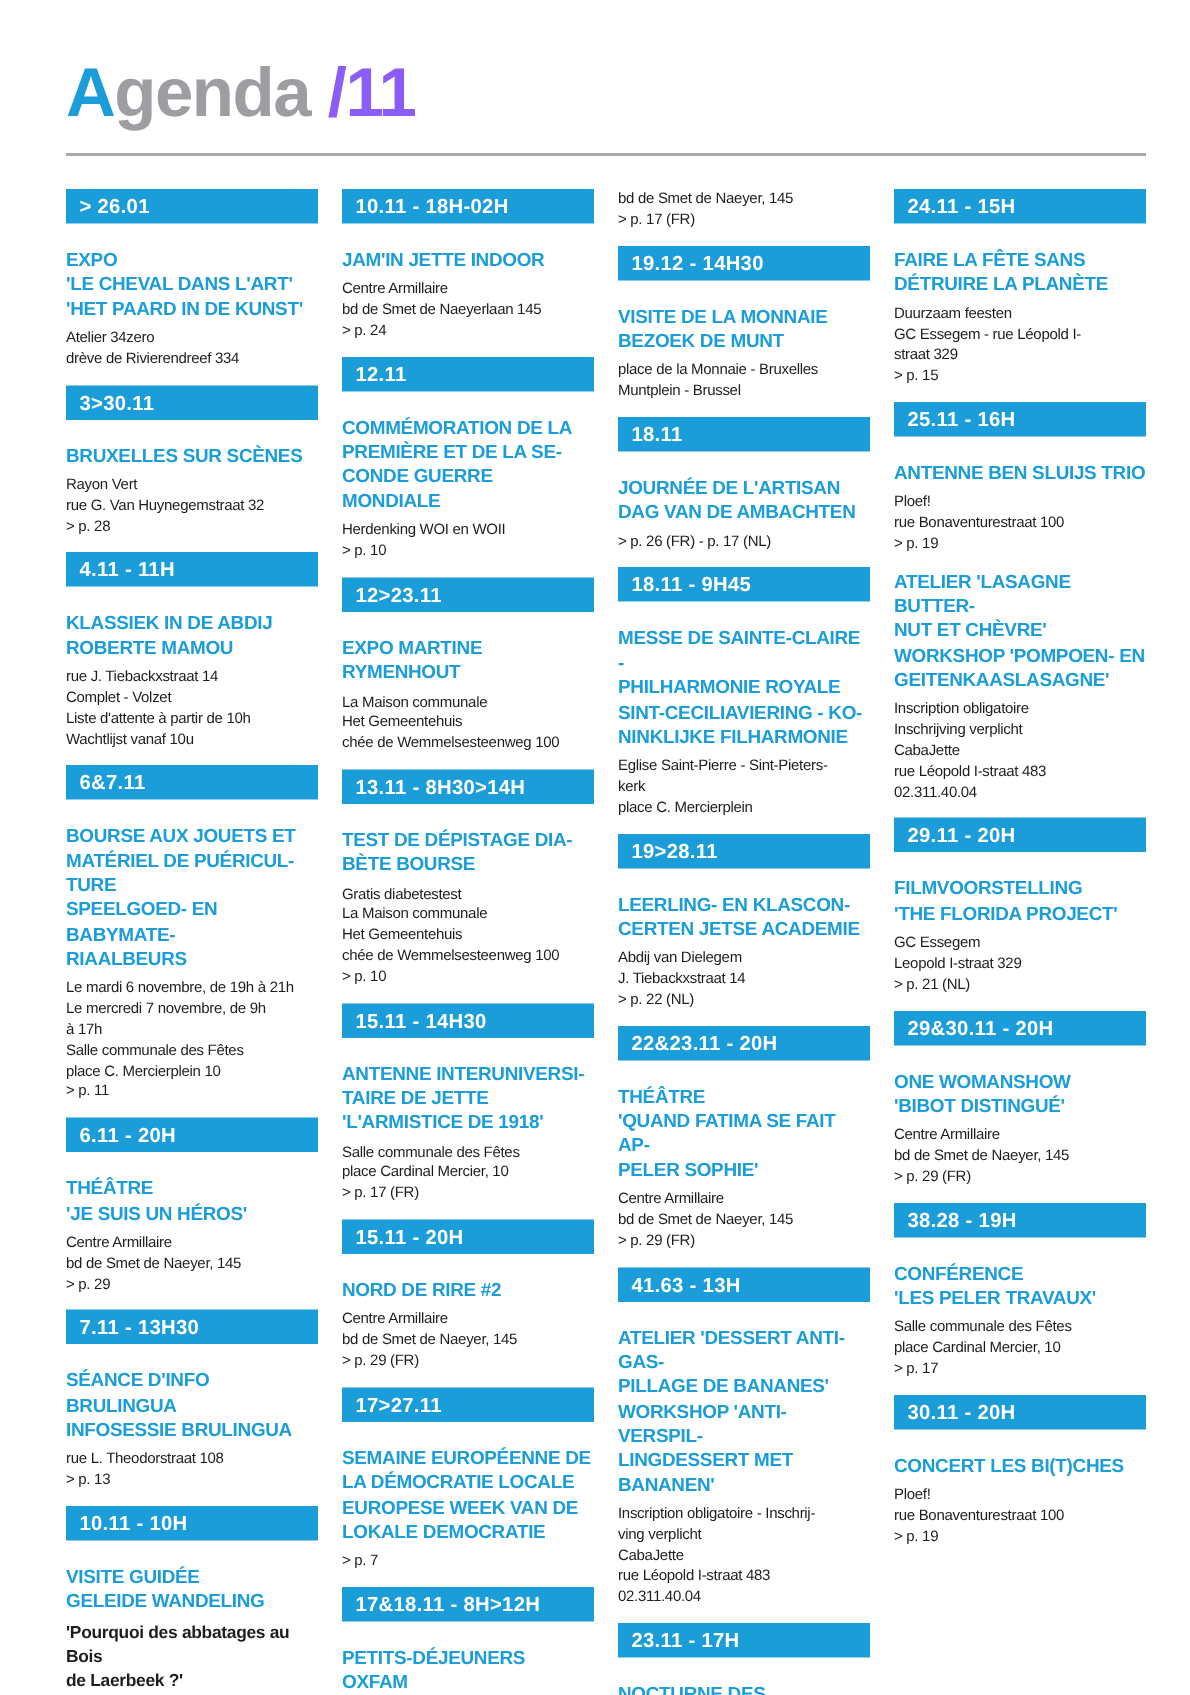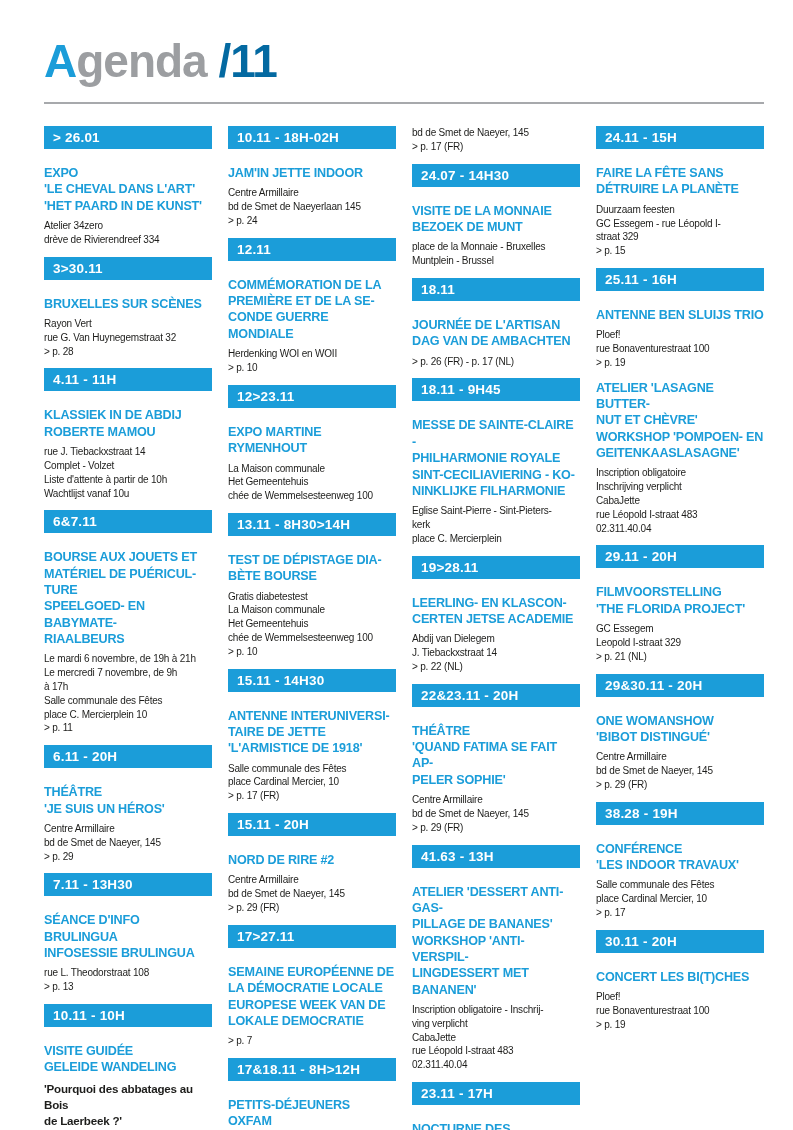--- a/index.html
+++ b/index.html
@@ -19,21 +19,21 @@
   
   .page-title{
     font-size:46px;
     font-weight:bold;
     letter-spacing:-1px;
     line-height:1;
     margin:0 0 18px 0;
   }
   .page-title .accent{color:#1b9dd9;}
   .page-title .rest{color:#9c9ea1;}
-  .page-title .number{color:#0369a1;margin-top:42px;}
+  .page-title .number{color:#8b5cf6;margin-top:42px;}
   .title-rule{
     width:720px;height:0;
     border-top:2px solid #a7a9ac;
     margin-bottom:22px;
   }
   
   .columns{
     display:flex;
     gap:16px;
     align-items:flex-start;
@@ -245,21 +245,21 @@
 
 </div>
       <div class="col">
   <div class="event">
 
     <p class="event-details">bd de Smet de Naeyer, 145
 &gt; p. 17 (FR)</p>
   </div>
 
   <div class="event">
-    <div class="date-bar">24.07 - 14H30</div>
+    <div class="date-bar">19.12 - 14H30</div>
     <h3 class="event-title">VISITE DE LA MONNAIE
 BEZOEK DE MUNT</h3>
 
     <p class="event-details">place de la Monnaie - Bruxelles
 Muntplein - Brussel</p>
   </div>
 
   <div class="event">
     <div class="date-bar">18.11</div>
     <h3 class="event-title">JOURNÉE DE L'ARTISAN
@@ -373,21 +373,21 @@
 'BIBOT DISTINGUÉ'</h3>
 
     <p class="event-details">Centre Armillaire
 bd de Smet de Naeyer, 145
 &gt; p. 29 (FR)</p>
   </div>
 
   <div class="event">
     <div class="date-bar">38.28 - 19H</div>
     <h3 class="event-title">CONFÉRENCE
-'LES INDOOR TRAVAUX'</h3>
+'LES PELER TRAVAUX'</h3>
 
     <p class="event-details">Salle communale des Fêtes
 place Cardinal Mercier, 10
 &gt; p. 17</p>
   </div>
 
   <div class="event">
     <div class="date-bar">30.11 - 20H</div>
     <h3 class="event-title">CONCERT LES BI(T)CHES</h3>
 

